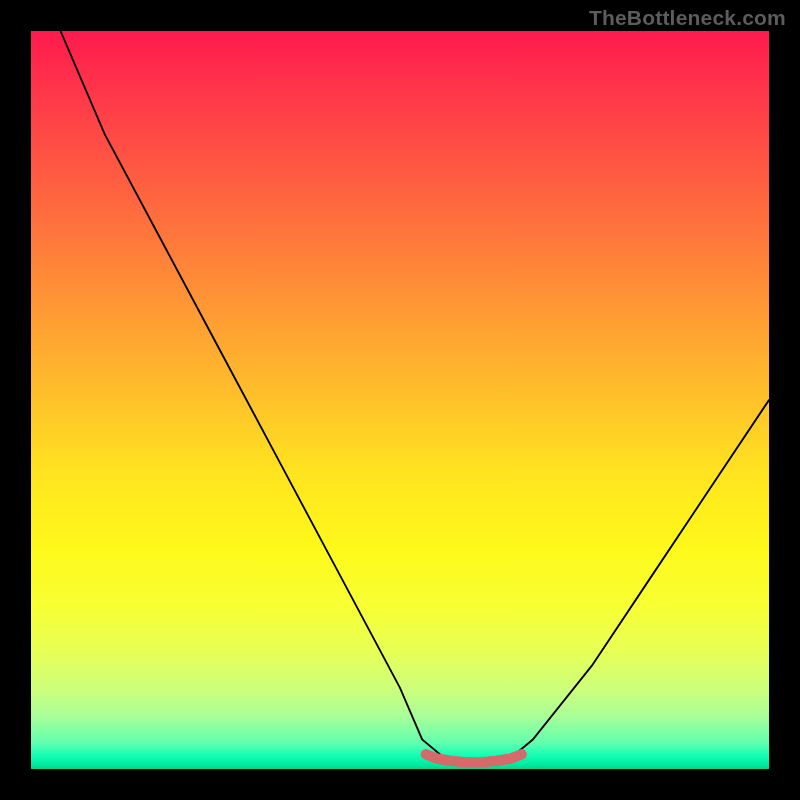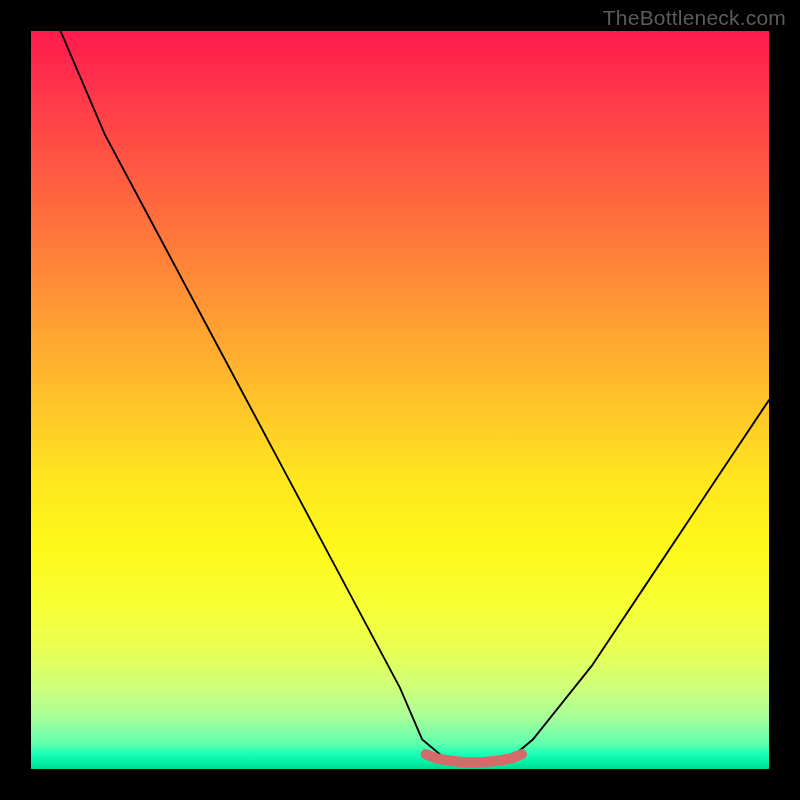--- a/index.html
+++ b/index.html
@@ -10,21 +10,21 @@
     background: #000;
     position: relative;
     font-family: Arial, sans-serif;
   }
   .watermark {
     position: absolute;
     top: 6px;
     right: 14px;
     font-size: 21px;
     color: #5c5c5c;
-    font-weight: 400;
+    font-weight: 700;
     letter-spacing: 0.2px;
   }
   .plot-area {
     position: absolute;
     left: 31px;
     top: 31px;
     width: 738px;
     height: 738px;
     background: linear-gradient(to bottom,
       #ff1a4e 0%,

